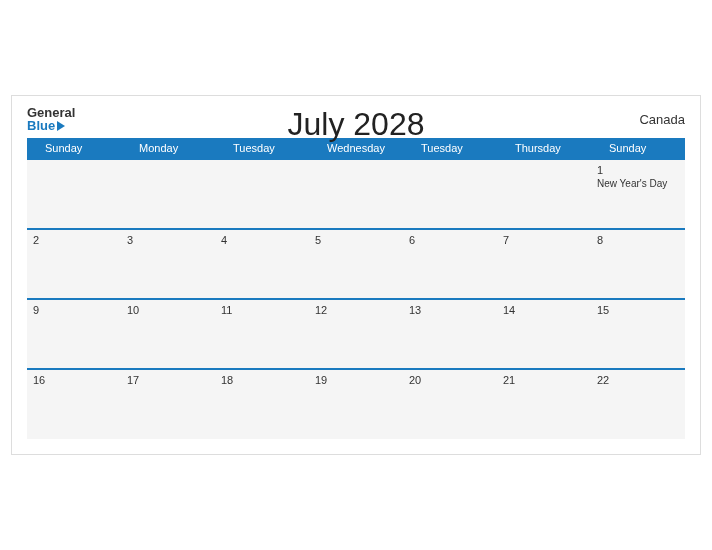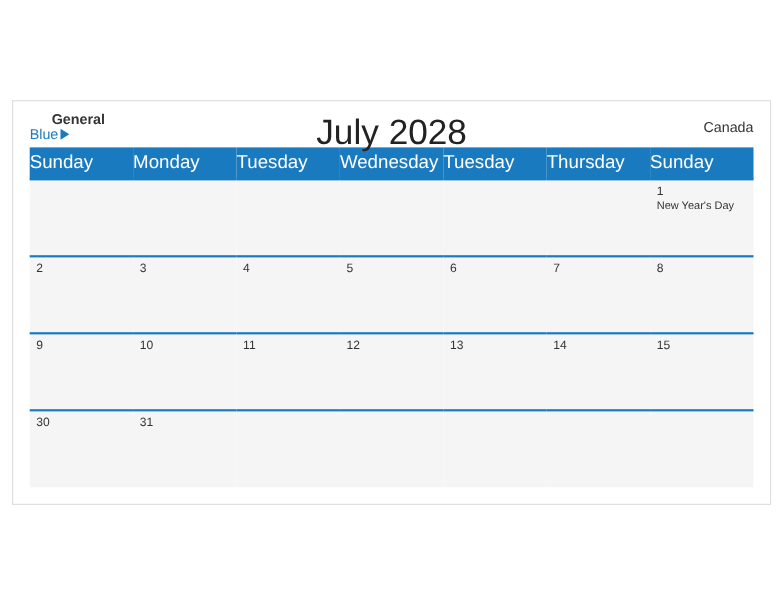--- a/index.html
+++ b/index.html
@@ -28,29 +28,28 @@
     .logo {
       display: flex;
       flex-direction: column;
       align-items: flex-start;
     }
     .logo-general {
       font-size: 13px;
       font-weight: bold;
       color: #333;
       line-height: 1;
-      margin-left: 20px;
     }
     .logo-blue-row {
       display: flex;
       align-items: center;
     }
     .logo-blue {
       font-size: 13px;
-      font-weight: normal;
+      font-weight: bold;
       color: #1a7abf;
       line-height: 1;
     }
     .logo-triangle {
       width: 0;
       height: 0;
       border-left: 8px solid #1a7abf;
       border-top: 5px solid transparent;
       border-bottom: 5px solid transparent;
       margin-left: 2px;
@@ -70,24 +69,24 @@
       align-self: center;
       text-align: right;
     }
     .calendar-table {
       width: 100%;
       border-collapse: collapse;
     }
     .calendar-table thead tr th {
       background-color: #1a7abf;
       color: #fff;
-      font-size: 17px;
+      font-size: 11px;
       font-weight: normal;
       text-align: left;
-      padding: 4px 0;
+      padding: 4px 18px;
       border: none;
     }
     .calendar-table tbody tr td {
       width: calc(100% / 7);
       height: 70px;
       vertical-align: top;
       padding: 4px 6px;
       border-top: 2px solid #1a7abf;
       background: #f5f5f5;
       font-size: 11px;
@@ -190,26 +189,36 @@
           </td>
           <td>
             <span class="day-num">14</span>
           </td>
           <td>
             <span class="day-num">15</span>
           </td>
         </tr>
         <tr>
           <td>
-            <span class="day-num">30</span>
-          </td>
-          <td>
-            <span class="day-num">31</span>
-          </td>
-          <td class="empty"></td>
-          <td class="empty"></td>
-          <td class="empty"></td>
-          <td class="empty"></td>
-          <td class="empty"></td>
+            <span class="day-num">16</span>
+          </td>
+          <td>
+            <span class="day-num">17</span>
+          </td>
+          <td>
+            <span class="day-num">18</span>
+          </td>
+          <td>
+            <span class="day-num">19</span>
+          </td>
+          <td>
+            <span class="day-num">20</span>
+          </td>
+          <td>
+            <span class="day-num">21</span>
+          </td>
+          <td>
+            <span class="day-num">22</span>
+          </td>
         </tr>
       </tbody>
   </table>
 </div>
 
 </body></html>

